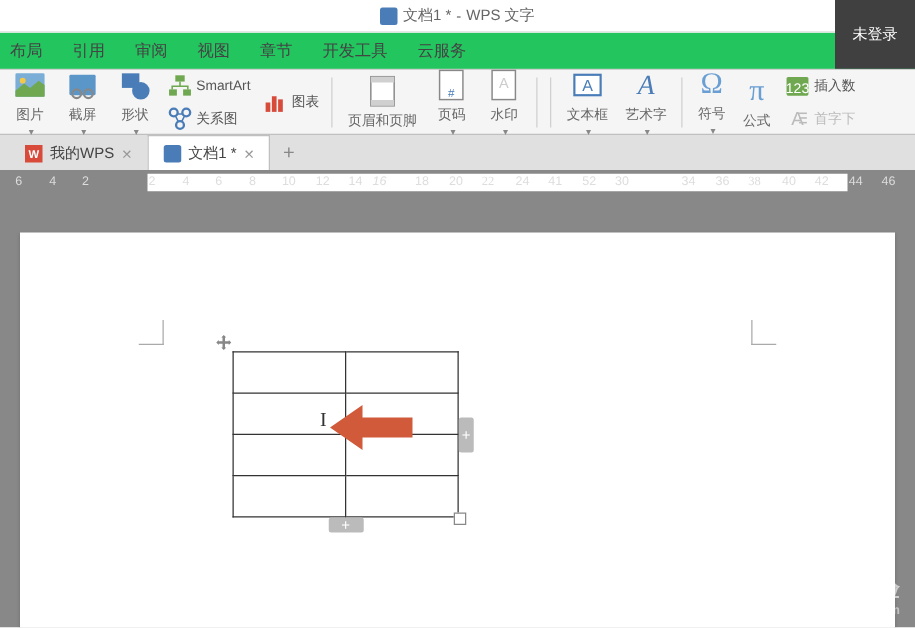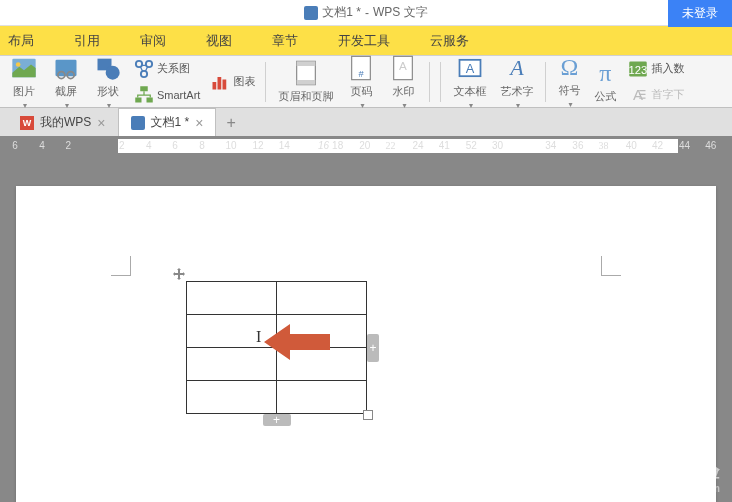--- a/index.html
+++ b/index.html
@@ -1,23 +1,23 @@
 <!DOCTYPE html>
 <html><head>
   <meta charset="utf-8">
   <style>
     * { margin: 0; padding: 0; box-sizing: border-box; }
     body { font-family: "Microsoft YaHei", sans-serif; font-size: 12px; background: #fff; width: 732px; height: 502px; overflow: hidden; position: relative; }
     
     .title-bar { background: #fff; height: 26px; display: flex; align-items: center; justify-content: center; position: relative; border-bottom: 1px solid #e0e0e0; }
     .title-text { color: #666; font-size: 12px; display: flex; align-items: center; gap: 4px; }
     .doc-icon-small { width: 14px; height: 14px; background: #4a7db8; border-radius: 2px; }
-    .login-btn { position: absolute; right: 0; top: 0; background: #3b82f6; color: #fff; padding: 5px 14px; font-size: 12px; }
-    
-    .menu-bar { background: #fde047; height: 30px; display: flex; align-items: center; gap: 40px; padding-left: 8px; border-bottom: 1px solid #d0d0d0; }
+    .login-btn { position: absolute; right: 0; top: 0; background: #404040; color: #fff; padding: 19px 14px; font-size: 12px; }
+    
+    .menu-bar { background: #22c55e; height: 30px; display: flex; align-items: center; gap: 24px; padding-left: 8px; border-bottom: 1px solid #d0d0d0; }
     .menu-item { color: #444; font-size: 13px; cursor: pointer; }
     
     .toolbar { background: #f5f5f5; height: 52px; display: flex; align-items: center; padding: 0 4px; border-bottom: 1px solid #c0c0c0; gap: 2px; }
     .tool-btn { display: flex; flex-direction: column; align-items: center; padding: 2px 6px; cursor: pointer; color: #666; font-size: 11px; gap: 2px; }
     .tool-btn-row { display: flex; flex-direction: column; gap: 2px; }
     .tool-btn-h { display: flex; align-items: center; gap: 3px; color: #555; font-size: 11px; padding: 2px 4px; cursor: pointer; }
     .tool-icon { width: 20px; height: 20px; display: flex; align-items: center; justify-content: center; }
     .tool-icon-lg { width: 28px; height: 28px; display: flex; align-items: center; justify-content: center; }
     .divider { width: 1px; height: 40px; background: #d0d0d0; margin: 0 4px; }
     .dropdown-arrow { color: #888; font-size: 8px; margin-left: 2px; }
@@ -103,35 +103,35 @@
     <svg class="tool-icon-lg" viewBox="0 0 24 24">
         <rect x="3" y="4" width="12" height="10" fill="#4a7db8"></rect>
         <circle cx="16" cy="16" r="6" fill="#4a7db8"></circle>
       </svg>
     <span>形状</span>
       <span class="dropdown-arrow">▾</span>
   </div>
   <div class="tool-btn-row">
     <div class="tool-btn-h">
       <svg class="tool-icon" viewBox="0 0 16 16">
+          <rect x="5" y="1" width="6" height="4" fill="#6fa850"></rect>
+          <rect x="1" y="10" width="5" height="4" fill="#6fa850"></rect>
+          <rect x="10" y="10" width="5" height="4" fill="#6fa850"></rect>
+          <path d="M8 5 L8 8 M3 10 L3 8 L13 8 L13 10" stroke="#6fa850" fill="none"></path>
+        </svg>
+      <span>SmartArt</span>
+    </div>
+    <div class="tool-btn-h">
+      <svg class="tool-icon" viewBox="0 0 16 16">
           <circle cx="4" cy="4" r="2.5" fill="none" stroke="#4a7db8" stroke-width="1.5"></circle>
           <circle cx="12" cy="4" r="2.5" fill="none" stroke="#4a7db8" stroke-width="1.5"></circle>
           <circle cx="8" cy="12" r="2.5" fill="none" stroke="#4a7db8" stroke-width="1.5"></circle>
           <path d="M6 5 L10 5 M5 6 L7 10 M11 6 L9 10" stroke="#4a7db8"></path>
         </svg>
       <span>关系图</span>
-    </div>
-    <div class="tool-btn-h">
-      <svg class="tool-icon" viewBox="0 0 16 16">
-          <rect x="5" y="1" width="6" height="4" fill="#6fa850"></rect>
-          <rect x="1" y="10" width="5" height="4" fill="#6fa850"></rect>
-          <rect x="10" y="10" width="5" height="4" fill="#6fa850"></rect>
-          <path d="M8 5 L8 8 M3 10 L3 8 L13 8 L13 10" stroke="#6fa850" fill="none"></path>
-        </svg>
-      <span>SmartArt</span>
     </div>
   </div>
   <div class="tool-btn-h" style="flex-direction:row;align-items:center">
     <svg class="tool-icon" viewBox="0 0 16 16">
         <rect x="2" y="8" width="3" height="6" fill="#d84a3a"></rect>
         <rect x="6" y="4" width="3" height="10" fill="#d84a3a"></rect>
         <rect x="10" y="6" width="3" height="8" fill="#d84a3a"></rect>
       </svg>
     <span>图表</span>
   </div>
@@ -224,21 +224,21 @@
 <span class="ruler-num" style="left: 12.3px;">6</span>
     <span class="ruler-num" style="left: 39.36px;">4</span>
     <span class="ruler-num" style="left: 65.6px;">2</span>
     <span class="ruler-num" style="left: 118.9px;">2</span>
     <span class="ruler-num" style="left: 145.96px;">4</span>
     <span class="ruler-num" style="left: 172.2px;">6</span>
     <span class="ruler-num" style="left: 199.26px;">8</span>
     <span class="ruler-num" style="left: 225.5px;">10</span>
     <span class="ruler-num" style="left: 252.56px;">12</span>
     <span class="ruler-num" style="left: 278.8px;">14</span>
-    <span class="ruler-num" style="left: 318px; font-style: italic;">16</span>
+    <span class="ruler-num" style="left: 298px; font-style: italic;">16</span>
     <span class="ruler-num" style="left: 332.1px;">18</span>
     <span class="ruler-num" style="left: 359.16px;">20</span>
     <span class="ruler-num" style="left: 385.4px; font-family: Liberation Serif, serif;">22</span>
     <span class="ruler-num" style="left: 412.46px;">24</span>
     <span class="ruler-num" style="left: 438.7px;">41</span>
     <span class="ruler-num" style="left: 465.76px;">52</span>
     <span class="ruler-num" style="left: 492px;">30</span>
     <span class="ruler-num" style="left: 519.06px; margin-top: 20px;">32</span>
     <span class="ruler-num" style="left: 545.3px;">34</span>
     <span class="ruler-num" style="left: 572.36px;">36</span>

